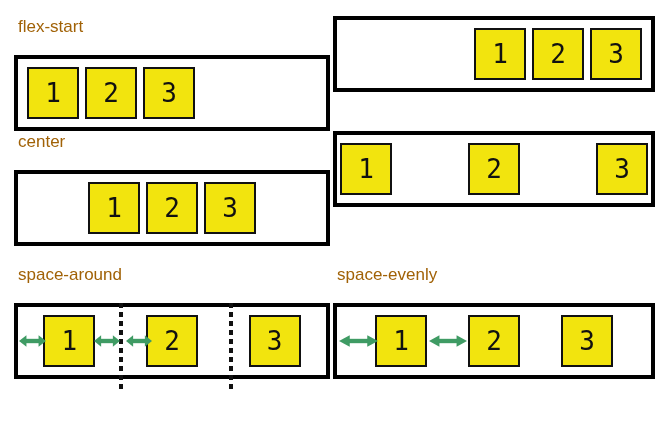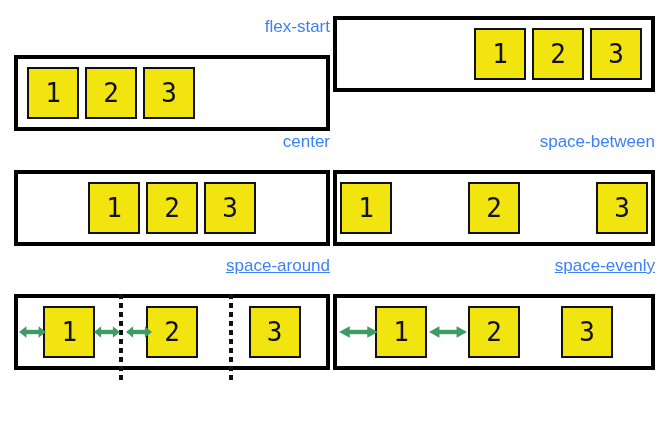--- a/index.html
+++ b/index.html
@@ -16,25 +16,24 @@
   .grid {
     display:grid;
     grid-template-columns:316px 322px;
     column-gap:3px;
   }
   .panel-label {
     font-size:17px;
     line-height:22px;
     margin-left:4px;
     margin-bottom:17px;
-    color:#3b82f6;
-    text-align:right;
+    color:#a16207;
   }
   .row2 .panel-label { }
-  .row3 .panel-label { margin-top:9px;text-decoration:underline; }
+  .row3 .panel-label { margin-top:18px; }
   .flex-container {
     position:relative;
     display:flex;
     align-items:center;
     height:76px;
     border:4px solid #000;
     background:#fff;
   }
   .box {
     width:52px; height:52px;
@@ -97,21 +96,20 @@
     <section class="panel row2">
       <div class="panel-label">center</div>
       <div class="flex-container jc-center">
         <div class="box">1</div>
         <div class="box">2</div>
         <div class="box">3</div>
       </div>
     </section>
 
     <section class="panel row2">
-      <div class="panel-label">space-between</div>
       <div class="flex-container jc-space-between">
         <div class="box">1</div>
         <div class="box">2</div>
         <div class="box">3</div>
       </div>
     </section>
 
     <section class="panel row3">
       <div class="panel-label">space-around</div>
       <div class="flex-container jc-space-around">

